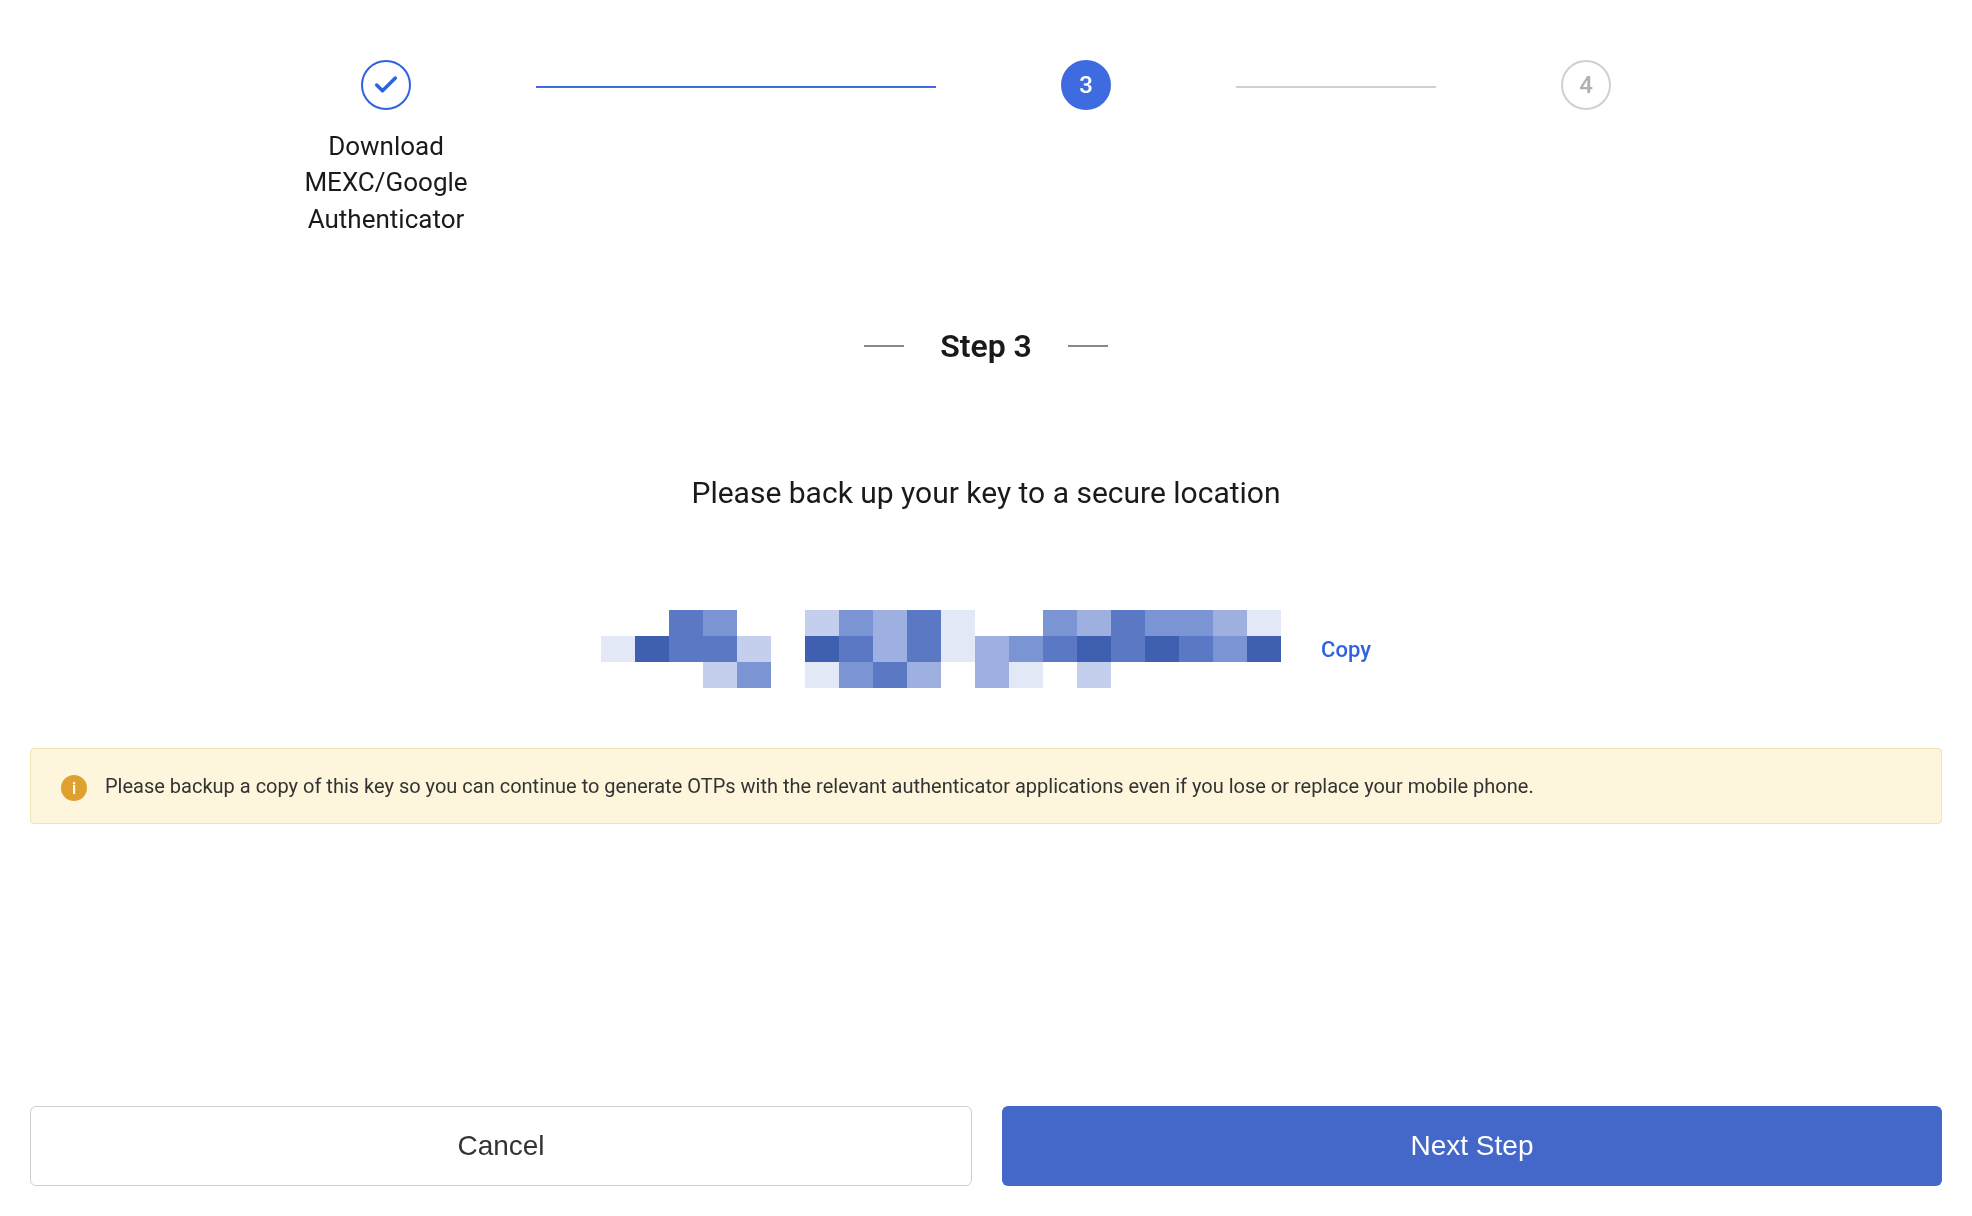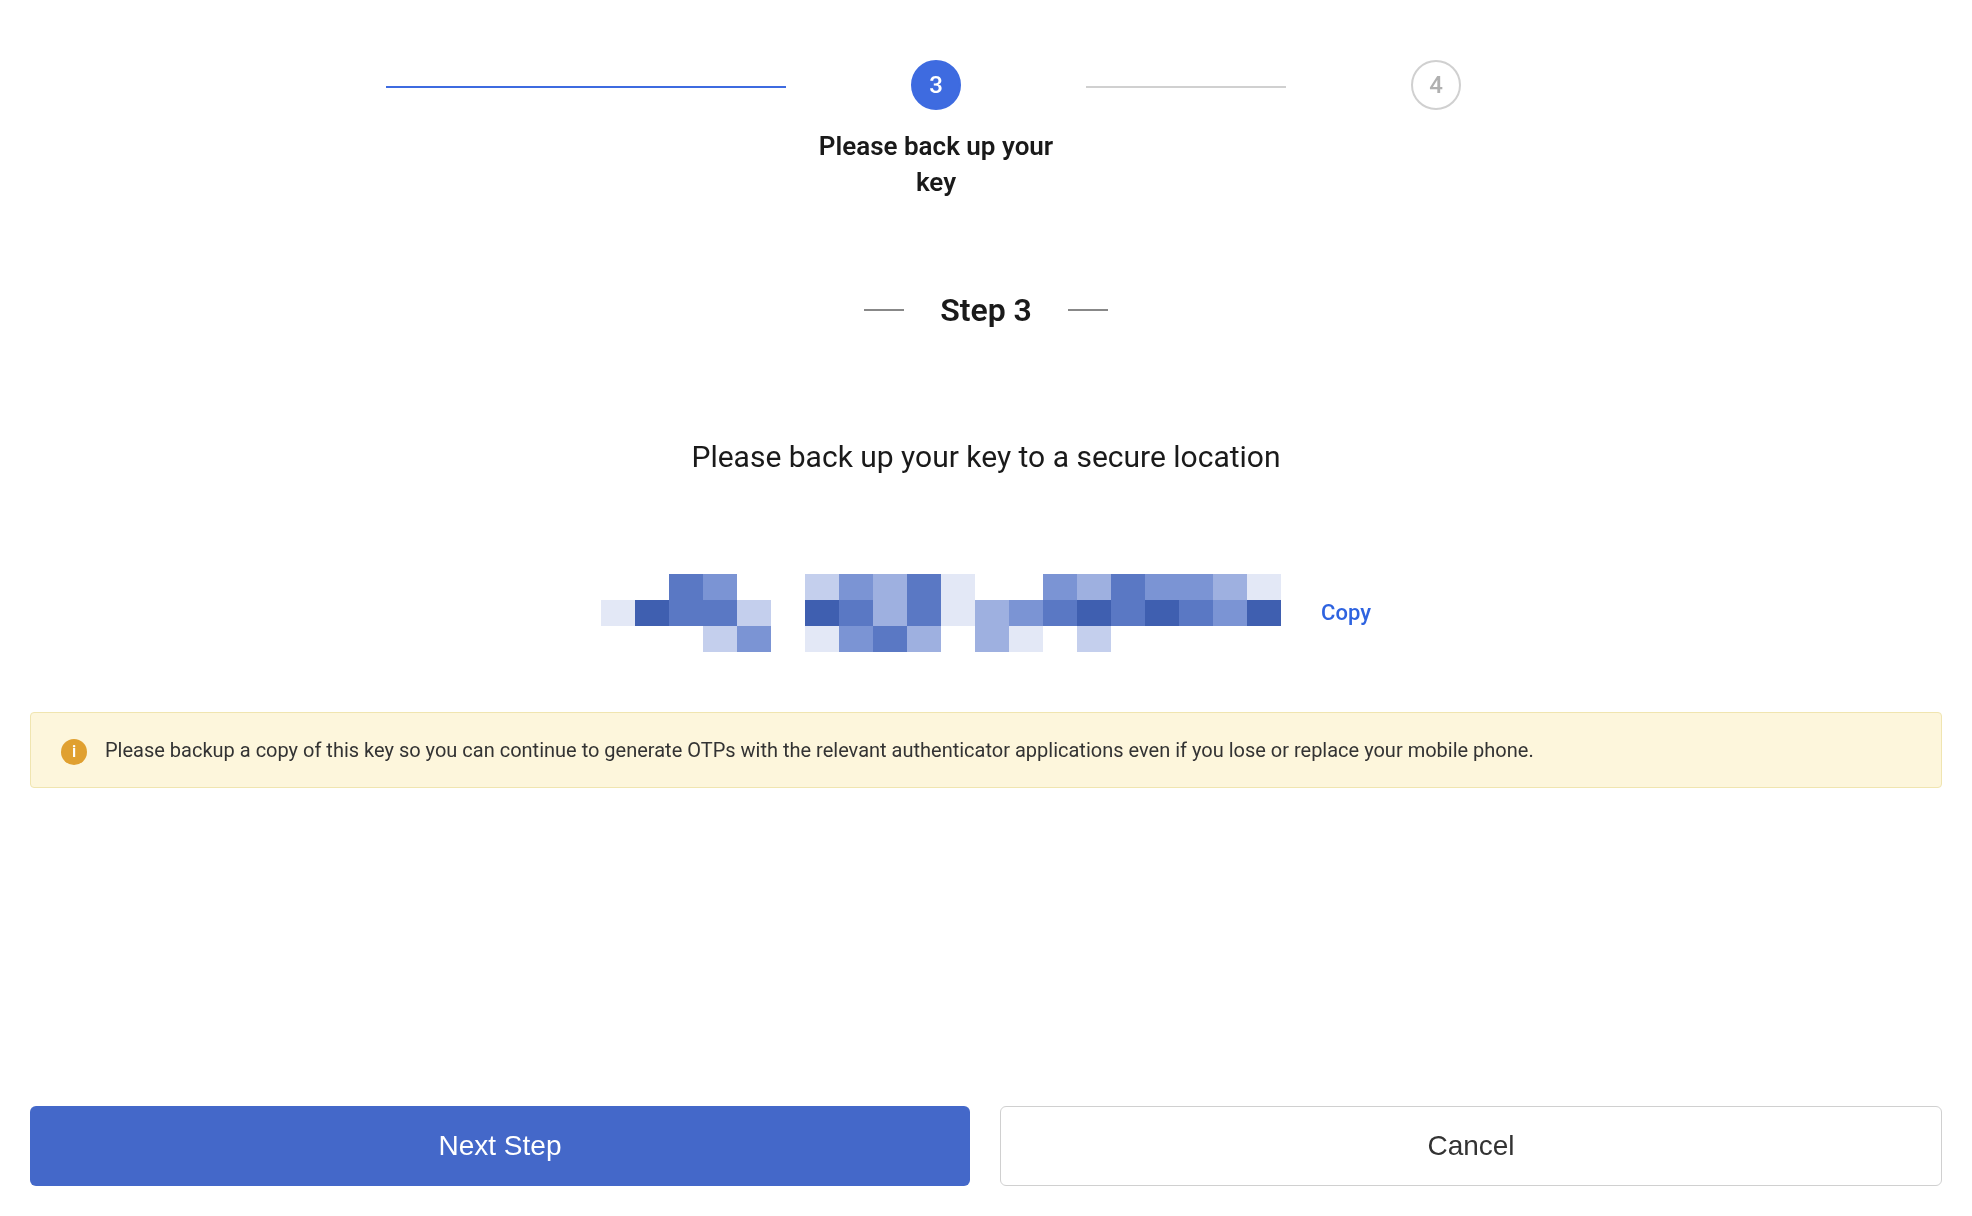--- a/index.html
+++ b/index.html
@@ -182,25 +182,32 @@
     }
     .btn-next {
       background: #4468c9;
       color: #fff;
     }
   </style>
 </head>
 <body>
 
 <div class="stepper">
+  <div class="step">
+    <div class="step-circle done">
+      <svg class="check-svg" viewBox="0 0 24 24" fill="none" stroke="#2e63e0" stroke-width="3" stroke-linecap="round" stroke-linejoin="round">
+          <polyline points="4 12 9 17 20 6"></polyline>
+        </svg>
+    </div>
+    <div class="step-label normal">Download MEXC/Google Authenticator</div>
+  </div>
   <div class="step-line"></div>
   <div class="step-line"></div>
   <div class="step">
     <div class="step-circle active">3</div>
-    <div class="step-label bold">Please back up your key</div>
   </div>
   <div class="step-line muted"></div>
   <div class="step">
     <div class="step-circle pending">4</div>
   </div>
 </div>
 
 <div class="step-heading-wrap">
   <div class="step-heading-line"></div>
   <div class="step-heading">Step 3</div>
@@ -274,15 +281,15 @@
     </div>
   <span class="copy-link">Copy</span>
 </div>
 
 <div class="warning">
   <div class="warning-icon">i</div>
   <div class="warning-text">Please backup a copy of this key so you can continue to generate OTPs with the relevant authenticator applications even if you lose or replace your mobile phone.</div>
 </div>
 
 <div class="button-row">
+  <button class="btn btn-cancel">Cancel</button>
   <button class="btn btn-next">Next Step</button>
-  <button class="btn btn-cancel">Cancel</button>
 </div>
 
 </body></html>

